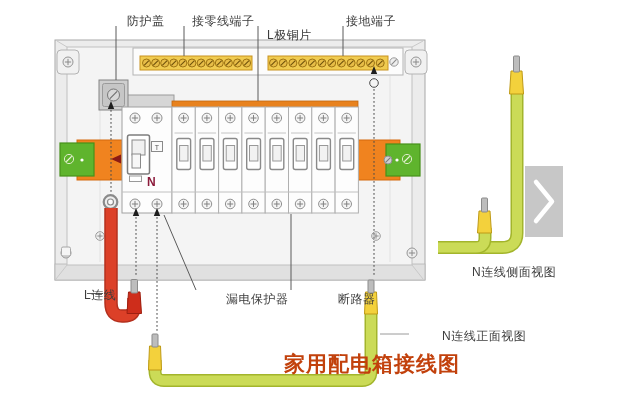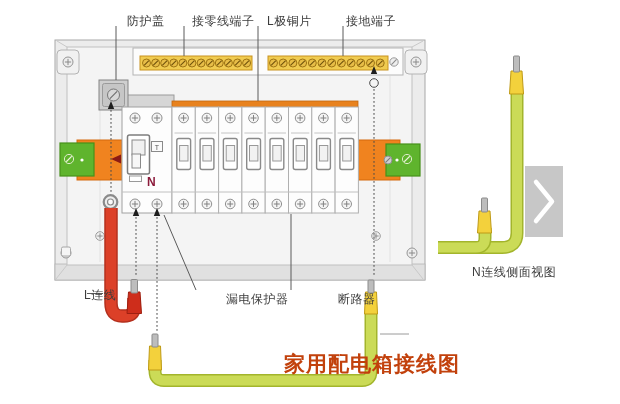--- a/index.html
+++ b/index.html
@@ -313,26 +313,27 @@
         <path d="M 485 228 L 485 238 Q 485 247.5 476 247.5 L 472 247.5" fill="none" stroke="#cbdb57" stroke-width="10"></path>
         <polygon points="511,71 522,71 523.5,94 509.5,94" fill="#f3d13c" stroke="#bf9a16"></polygon>
         <rect x="513.5" y="56" width="6" height="16" rx="1" fill="#bdbdbd" stroke="#8b8b8b"></rect>
         <polygon points="479,211 490,211 491.5,233 477.5,233" fill="#f3d13c" stroke="#bf9a16"></polygon>
         <rect x="481.5" y="198" width="6" height="14" rx="1" fill="#bdbdbd" stroke="#8b8b8b"></rect>
       </g>
     </svg>
 
   <div class="label" style="left:97px;top:13px;">防护盖</div>
   <div class="label" style="left:162px;top:13px;">接零线端子</div>
-  <div class="label" style="left:237px;top:13px;">L极铜片</div>
+  <div class="label" style="left:237px;top:27px;">L极铜片</div>
   <div class="label" style="left:316px;top:13px;">接地端子</div>
   <div class="label" style="left:54px;top:287px;">L连线</div>
   <div class="label" style="left:196px;top:291px;">漏电保护器</div>
   <div class="label" style="left:272px;top:291px;margin-left:36px;">断路器</div>
   <div class="label" style="left:442px;top:264px;text-align:center;">N连线侧面视图</div>
+  <div class="label" style="left:412px;top:328px;">N连线正面视图</div>
 
   <div class="t-btn">T</div>
   <div class="n-mark">N</div>
 
   <div class="title">家用配电箱接线图</div>
 
   <div class="next-btn">
     <svg width="38" height="71" viewBox="0 0 38 71">
       <polyline points="11,16 27,35.5 11,55" fill="none" stroke="#ffffff" stroke-width="4.5" stroke-linecap="round" stroke-linejoin="round"></polyline>
     </svg>

